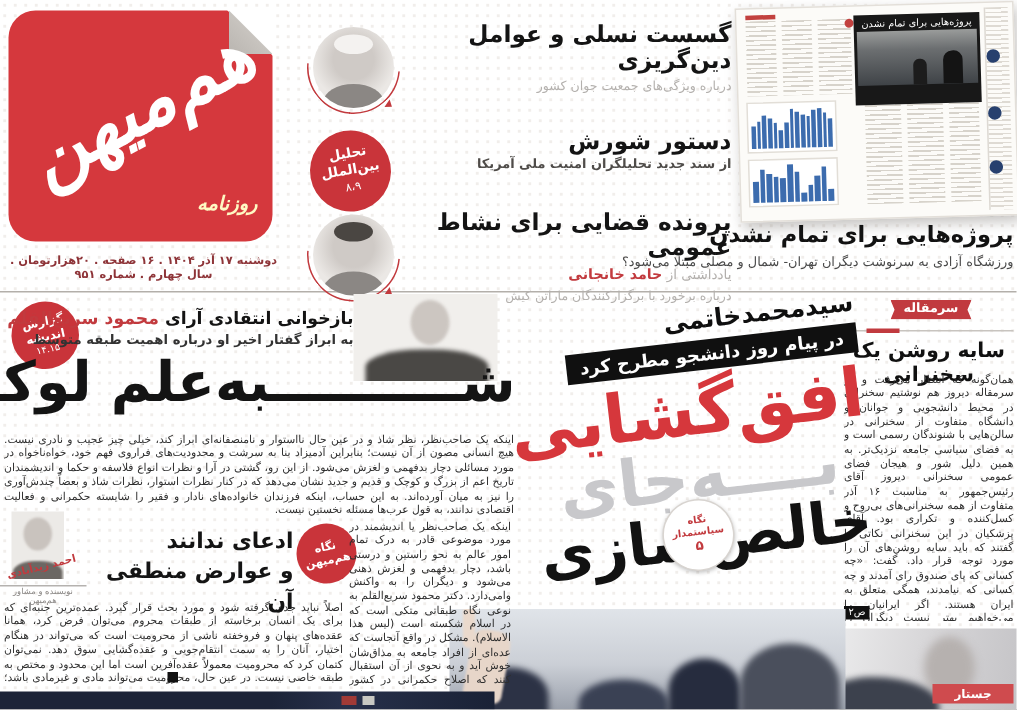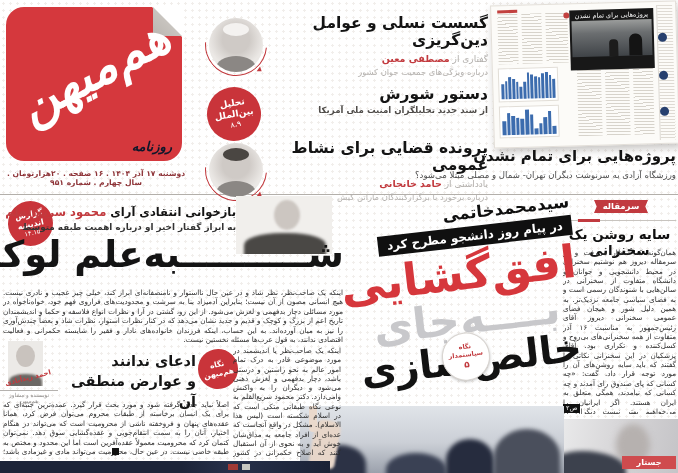--- a/index.html
+++ b/index.html
@@ -9,21 +9,21 @@
         background-size:7px 7px;opacity:.6;}
 
   
   .logo{position:absolute;left:6px;top:7px;width:176px;height:154px;background:#d5383d;border-radius:18px;}
   .fold-w{position:absolute;top:-1px;right:-1px;width:32px;height:32px;background:#fff;
           clip-path:polygon(0 0,100% 0,100% 100%);}
   .fold-g{position:absolute;top:0;right:0;width:29px;height:29px;
           background:linear-gradient(225deg,#d8d4cf,#b9b5b0);clip-path:polygon(0 0,100% 100%,0 100%);}
   .logo-script{position:absolute;left:0;top:8px;width:100%;height:112px;display:flex;align-items:center;
           justify-content:center;transform:rotate(-28deg);color:#fff;font-size:50px;font-weight:bold;font-style:italic;}
-  .logo-type{position:absolute;right:10px;bottom:7px;color:#0f172a;font-size:13px;font-weight:bold;font-style:italic;}
+  .logo-type{position:absolute;right:10px;bottom:17px;color:#fef9c3;font-size:13px;font-weight:bold;font-style:italic;}
   .dateline{position:absolute;left:0;top:169px;width:192px;font-size:7.6px;color:#8e3438;
           text-align:center;font-weight:bold;}
   .website{position:absolute;left:2px;top:181px;width:190px;font-size:9.5px;color:#2e2e2e;text-align:center;
           letter-spacing:2.1px;font-weight:bold;direction:ltr;}
   .hdiv{position:absolute;left:0;top:194px;width:678px;border-top:1.2px solid #b3afaa;}
 
   
   .story{position:absolute;left:258px;width:230px;text-align:right;}
   .story-title{font-size:15.5px;font-weight:bold;color:#141414;line-height:1.1;}
   .byline{font-size:9px;color:#b2afac;margin-top:4px;}
@@ -180,24 +180,20 @@
   <div class="face-wrap" style="left:205px;top:14px;">
     <span class="arc"></span>
     <span class="arc-head"></span>
     <span class="face">
       <span class="hair"></span>
       <span class="shoulders"></span>
     </span>
   </div>
   <div class="story" style="top:15px;">
     <div class="story-title">گسست نسلی و عوامل دین‌گریزی</div>
-    <div class="byline">
-      <span>گفتاری از</span>
-      <b>مصطفی معین</b>
-    </div>
     <div class="sdesc">درباره ویژگی‌های جمعیت جوان کشور</div>
   </div>
 
   <div class="badge-intl">
     <span class="b1">تحلیل</span>
     <span class="b2">بین‌الملل</span>
     <span class="b3">۸،۹</span>
   </div>
   <div class="story" style="top:86px;">
     <div class="story-title">دستور شورش</div>

